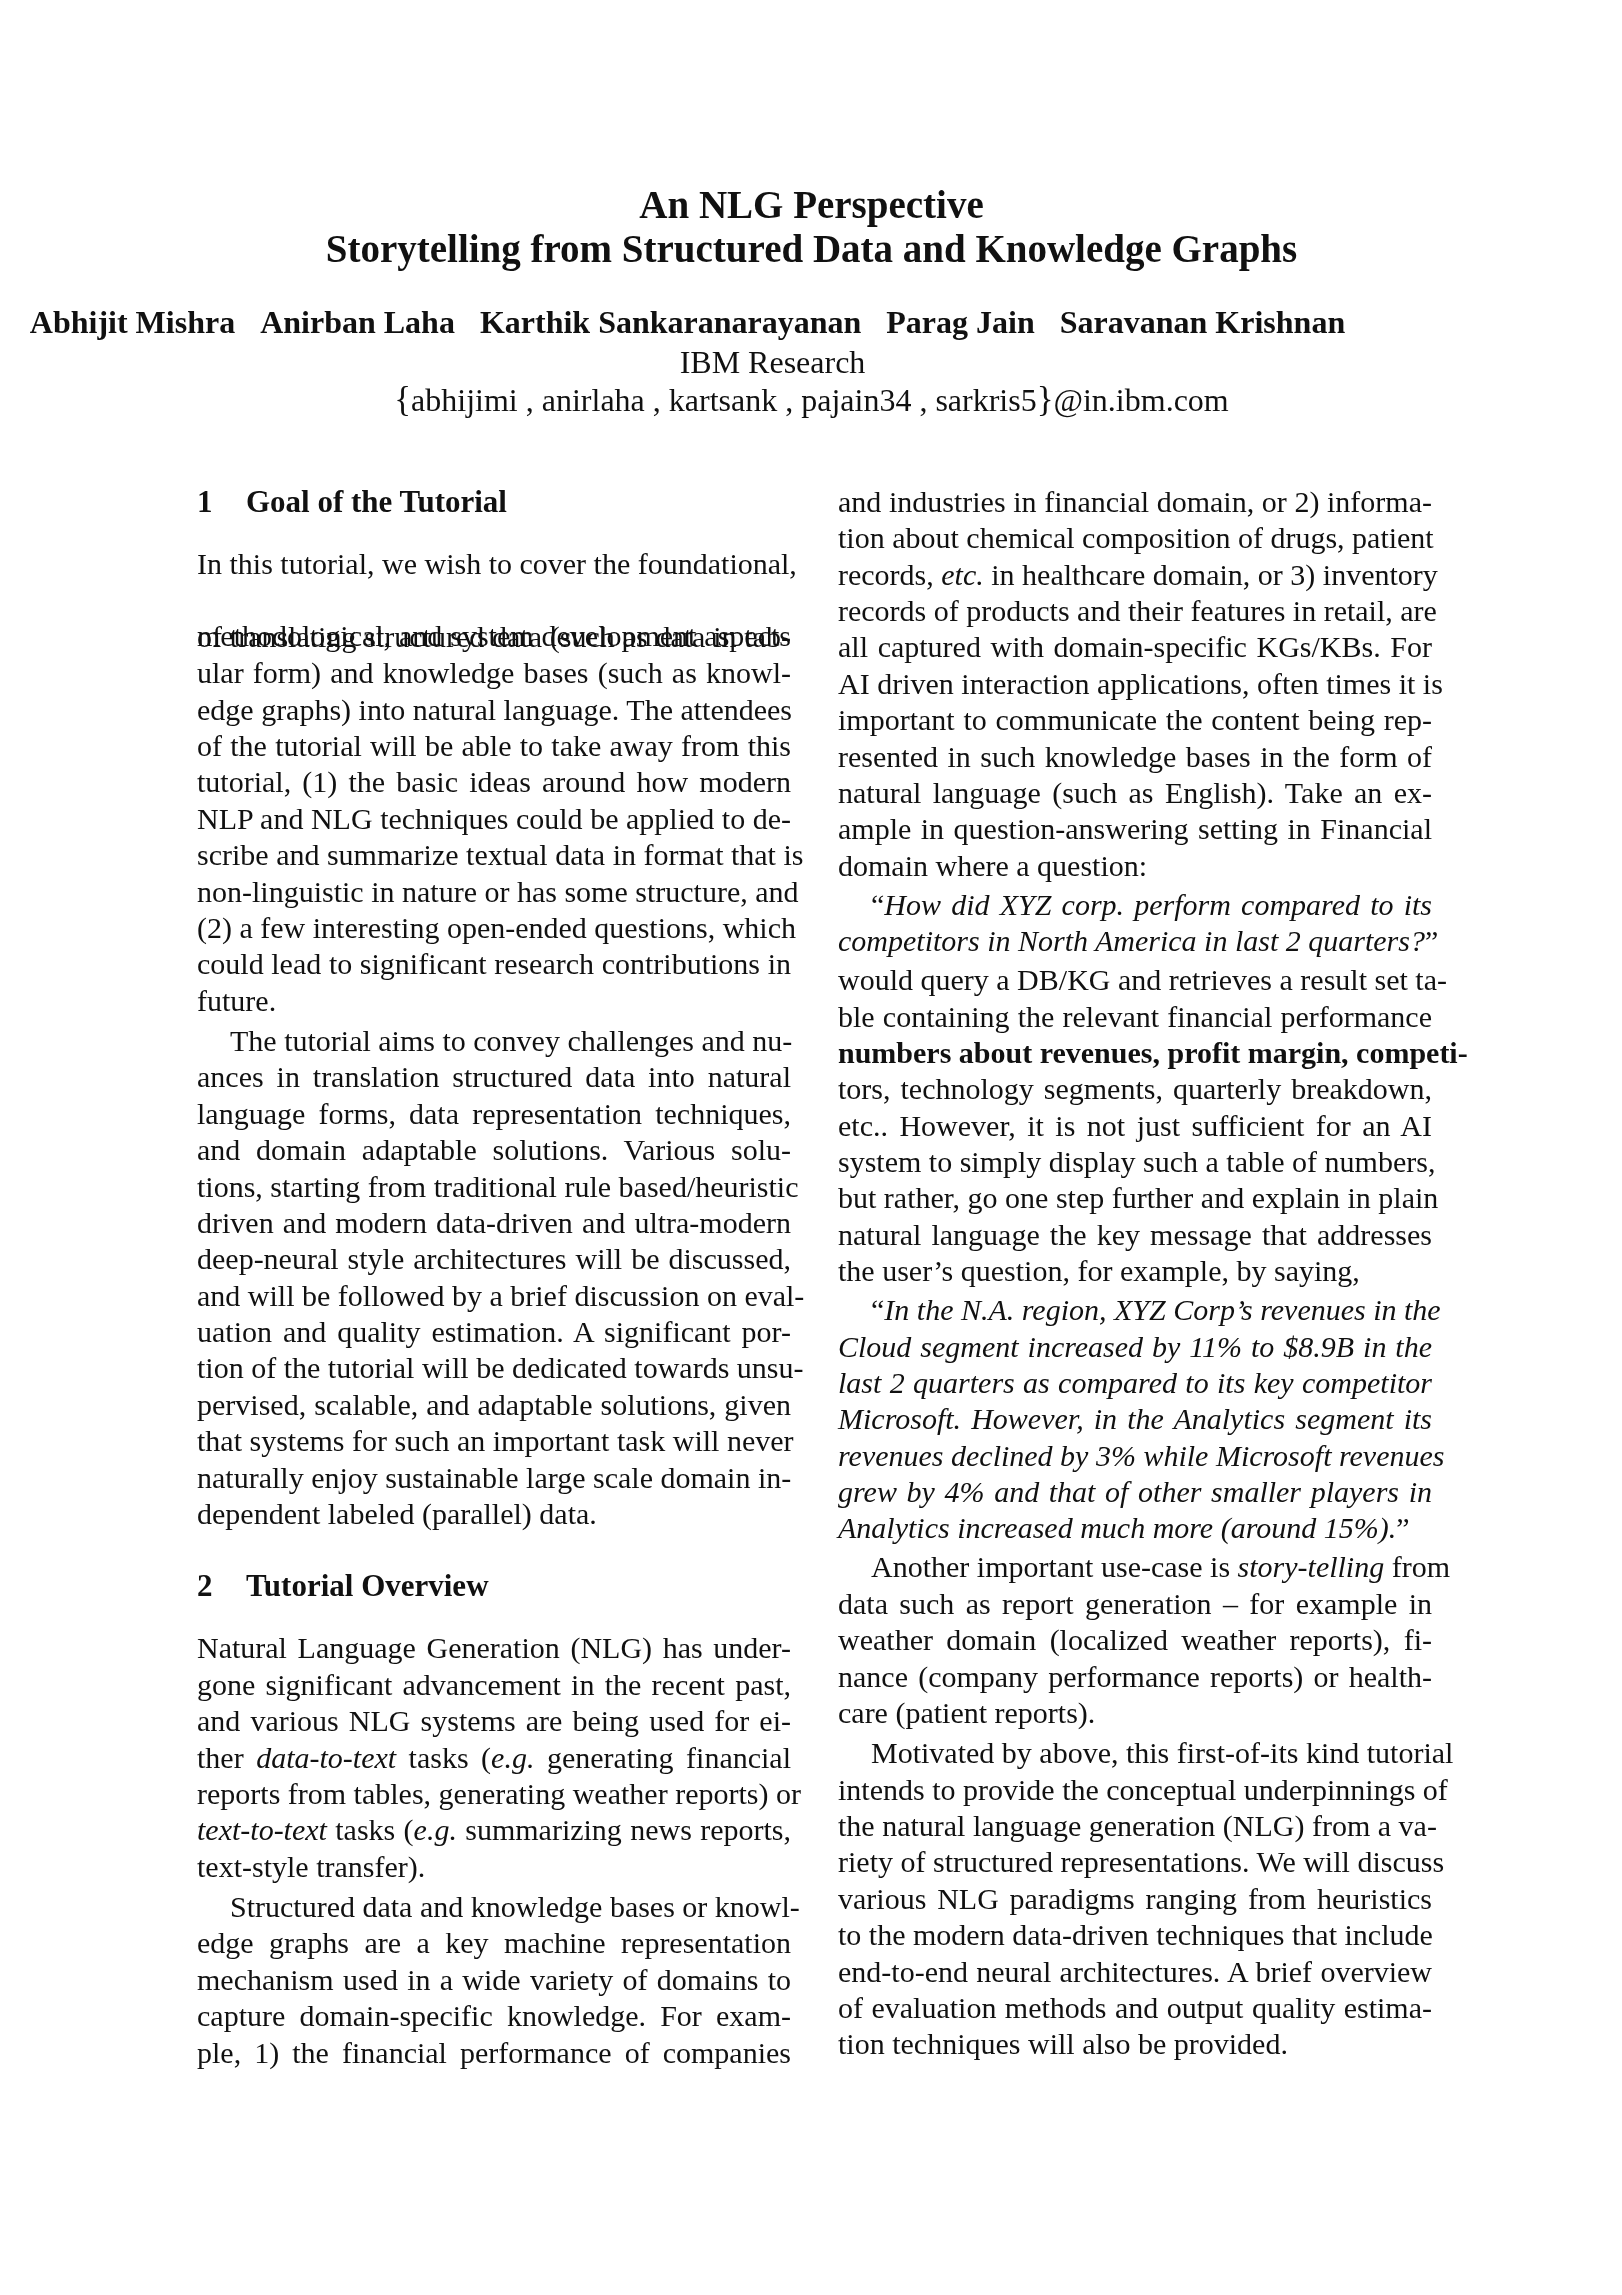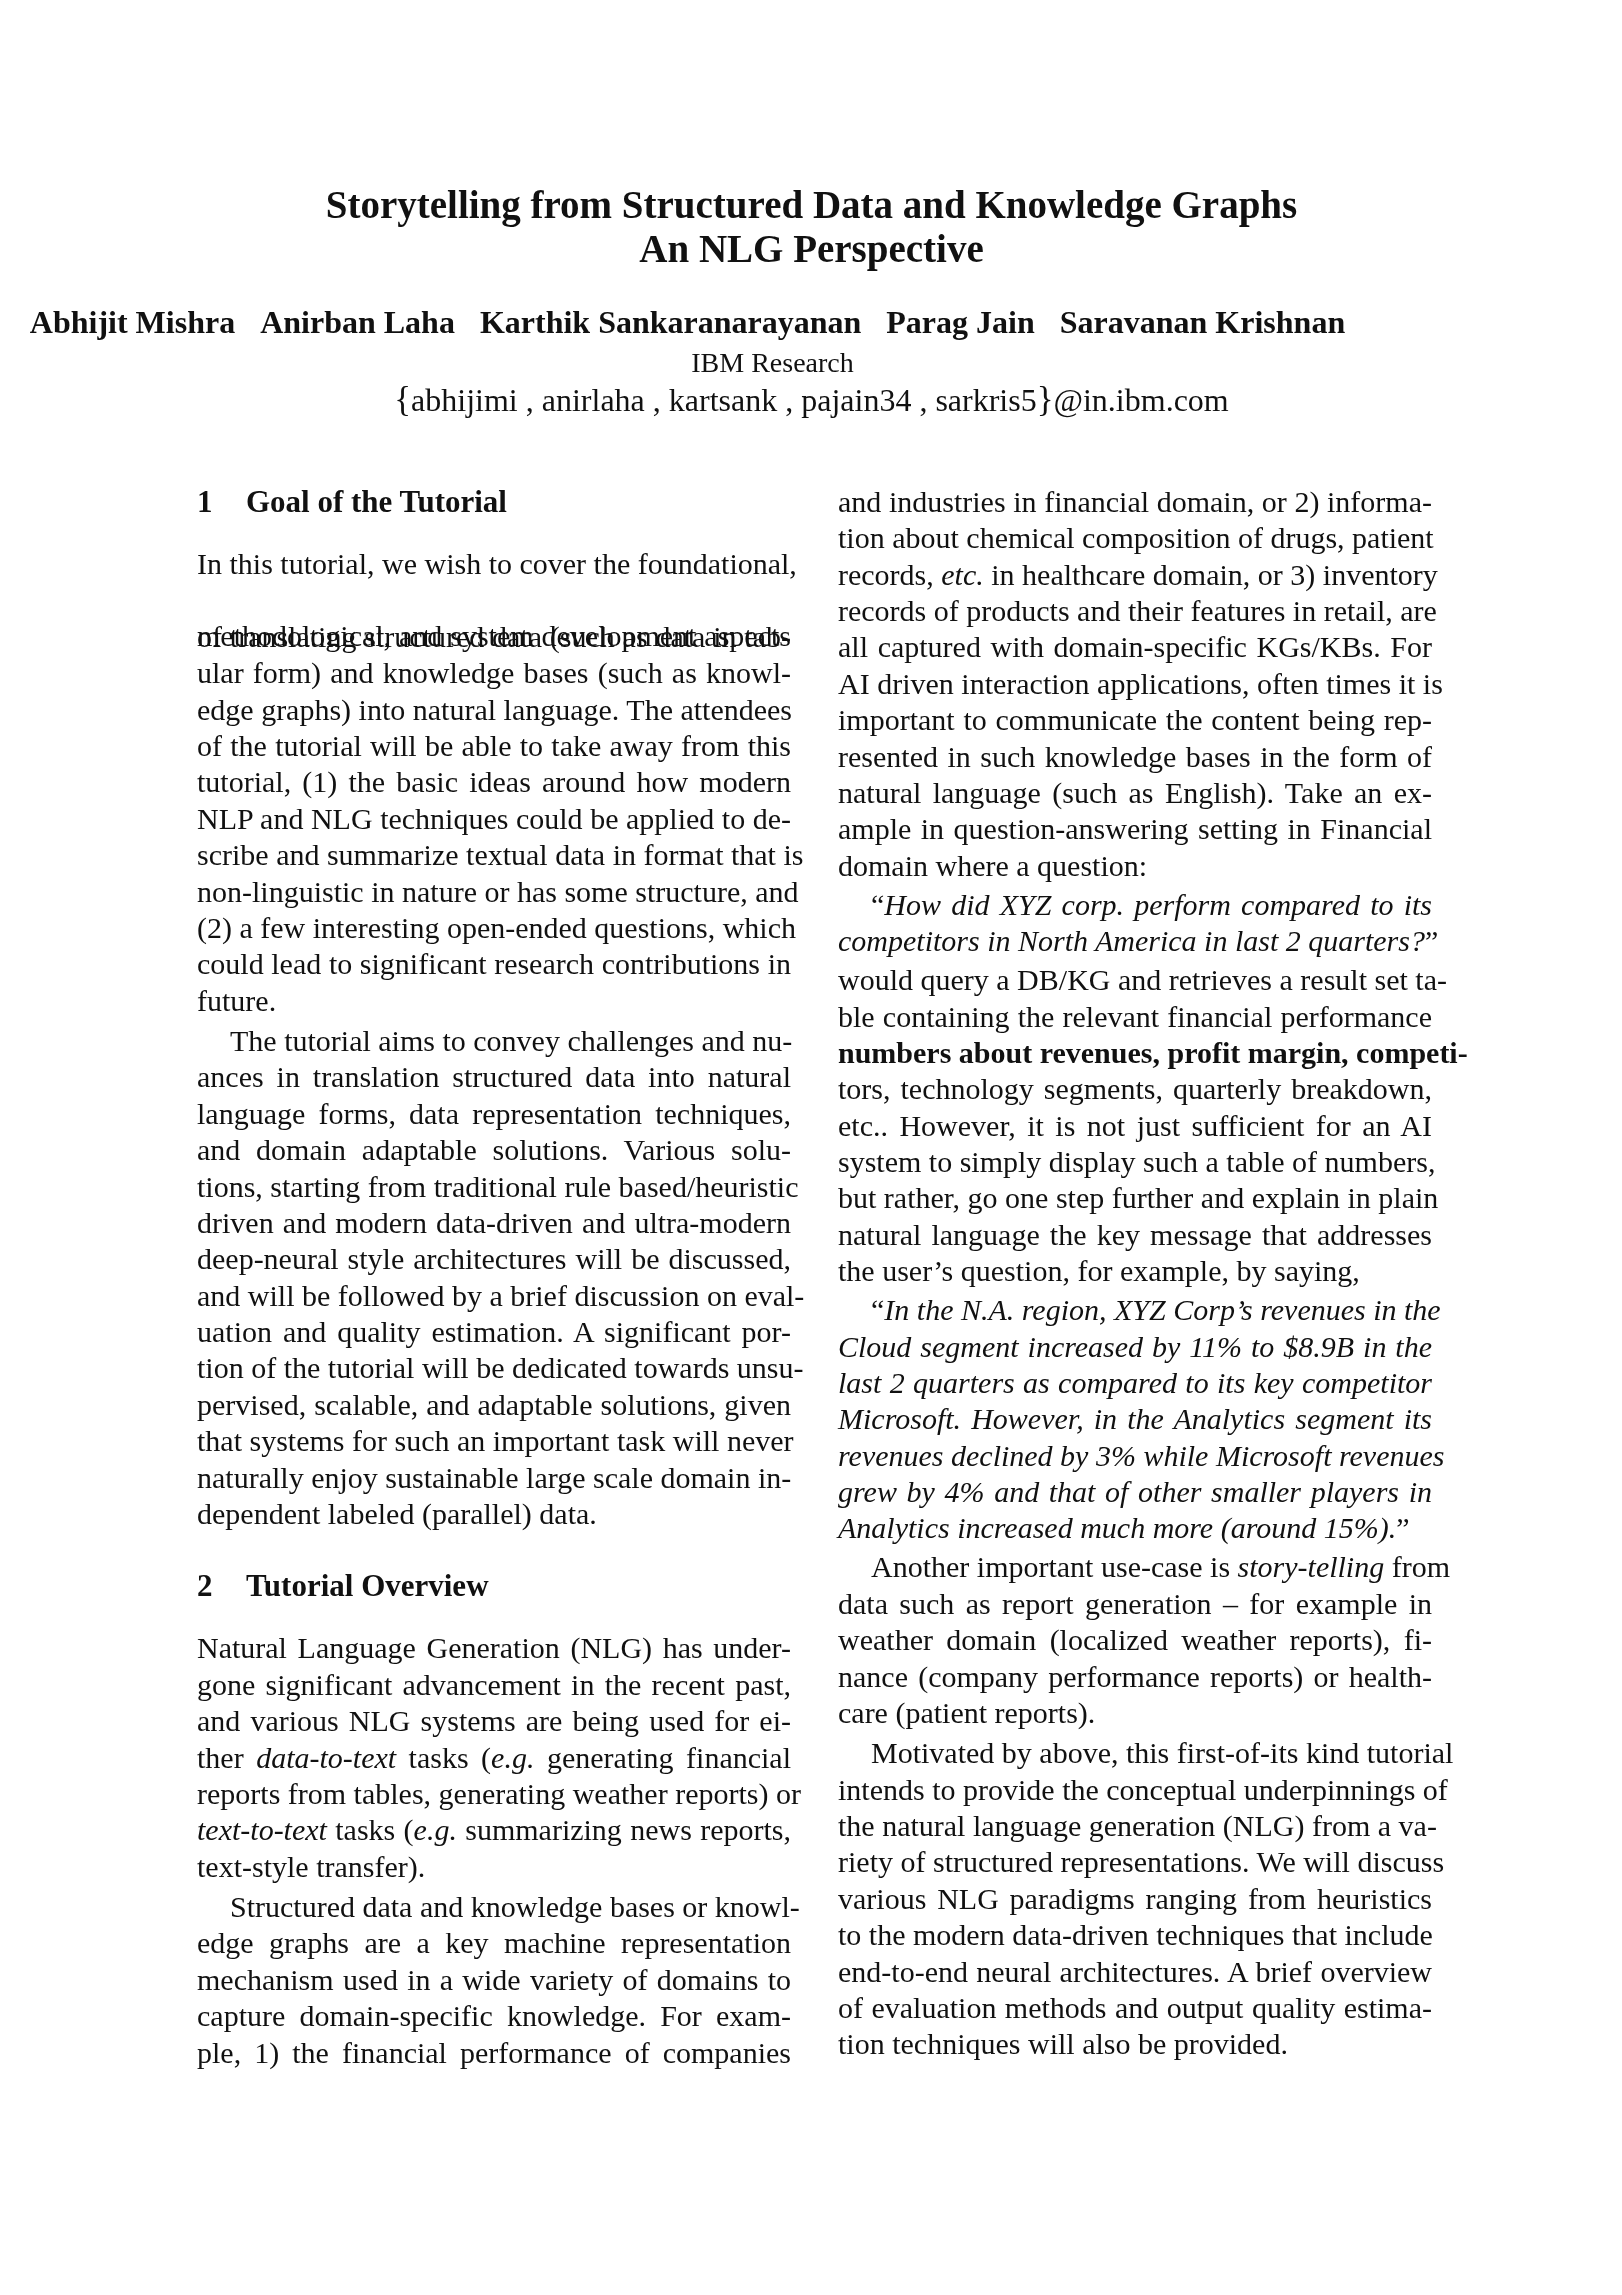--- a/index.html
+++ b/index.html
@@ -8,21 +8,21 @@
   .page { position: absolute; left: 0; top: 0; width: 1623px; height: 2295px; background: #fff; }
 
   .title { position: absolute; left: 0; width: 1623px; text-align: center;
            font-weight: bold; font-size: 39px; line-height: 44px; top: 183px; }
   .title div { white-space: nowrap; }
 
   .authors { position: absolute; left: 0; width: 1375px; text-align: center; top: 304px;
              font-weight: bold; font-size: 32px; line-height: 37px; white-space: nowrap; word-spacing: 0px; }
   .authors span.author + span.author { margin-left: 17px; }
   .affil { position: absolute; left: 0; width: 1545px; text-align: center; top: 344px;
-           font-size: 28px; line-height: 37px; white-space: nowrap; }
+           font-size: 32px; line-height: 37px; white-space: nowrap; }
   .emails { position: absolute; left: 0; width: 1623px; text-align: center; top: 381px;
             font-size: 32px; line-height: 37px; white-space: nowrap; }
   .brace { font-size: 35px; }
 
   .col { position: absolute; width: 594px; }
   .col-left { left: 197px; top: 0; }
   .col-right { left: 838px; top: 0; }
 
   .line { position: absolute; left: 0; width: 594px; height: 37px; font-size: 30px;
           line-height: 37px; white-space: nowrap; text-align: justify; text-align-last: justify; }
@@ -32,22 +32,22 @@
 
   .heading { position: absolute; left: 0; font-weight: bold; font-size: 31px; line-height: 37px; white-space: nowrap; }
   .heading .num { display: inline-block; width: 49px; }
 </style>
 </head>
 <body>
 
 <div class="page">
 
   <div class="title">
+    <div>An NLG Perspective</div>
     <div>Storytelling from Structured Data and Knowledge Graphs</div>
-    <div>An NLG Perspective</div>
   </div>
 
   <div class="authors">
     <span class="author">Abhijit Mishra</span>
     <span class="author">Anirban Laha</span>
     <span class="author">Karthik Sankaranarayanan</span>
     <span class="author">Parag Jain</span>
     <span class="author">Saravanan Krishnan</span>
   </div>
 

